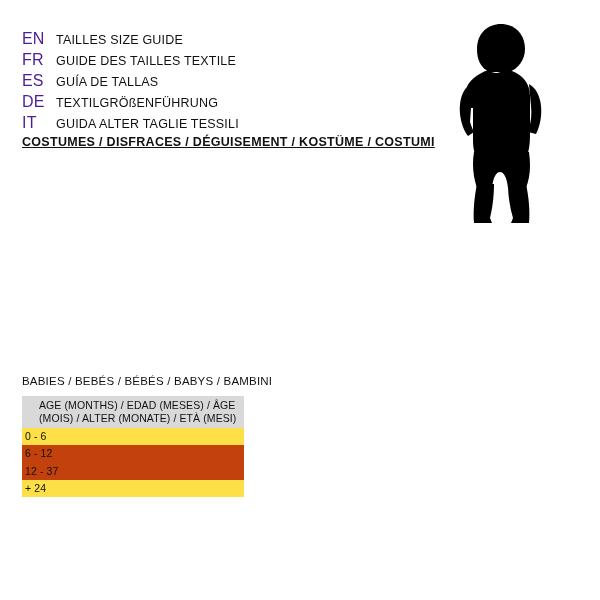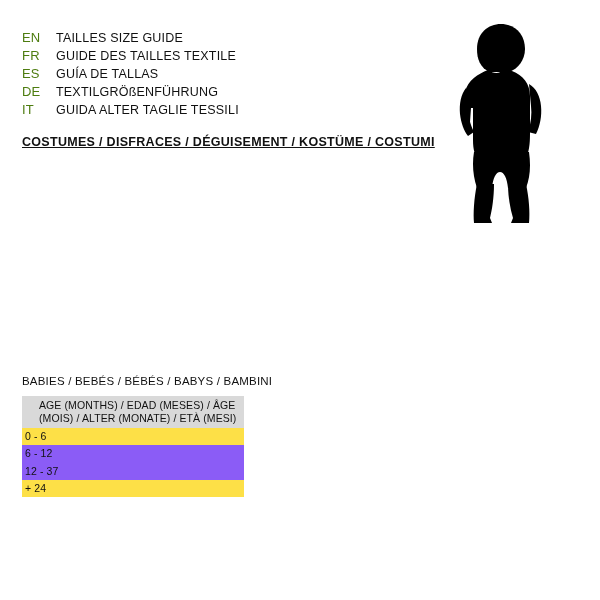--- a/index.html
+++ b/index.html
@@ -29,23 +29,23 @@
     width: 360px;
   }
   .lang-row {
     display: flex;
     align-items: baseline;
     margin-bottom: 3px;
   }
   .lang-code {
     width: 34px;
     flex: 0 0 34px;
-    font-size: 13px;
+    font-size: 16px;
     letter-spacing: 0.2px;
-    color: #4d7c0f;
+    color: #4c1d95;
   }
   .lang-text {
     font-size: 12.5px;
     letter-spacing: 0.2px;
     color: #111;
   }
 
   
   .costumes-heading {
     position: absolute;
@@ -96,21 +96,21 @@
     padding: 2px 4px 2px 3px;
     line-height: 1.25;
     vertical-align: top;
   }
   .size-table tr.head td {
     background: #d9d9d9;
     font-size: 10.5px;
     padding: 3px 4px 3px 17px;
   }
   .size-table tr.shaded td {
-    background: #8b5cf6;
+    background: #c2410c;
   }
   .size-table tr.plain td {
     background: #fde047;
   }
 </style>
 </head>
 <body>
 
 <div class="page">
 

